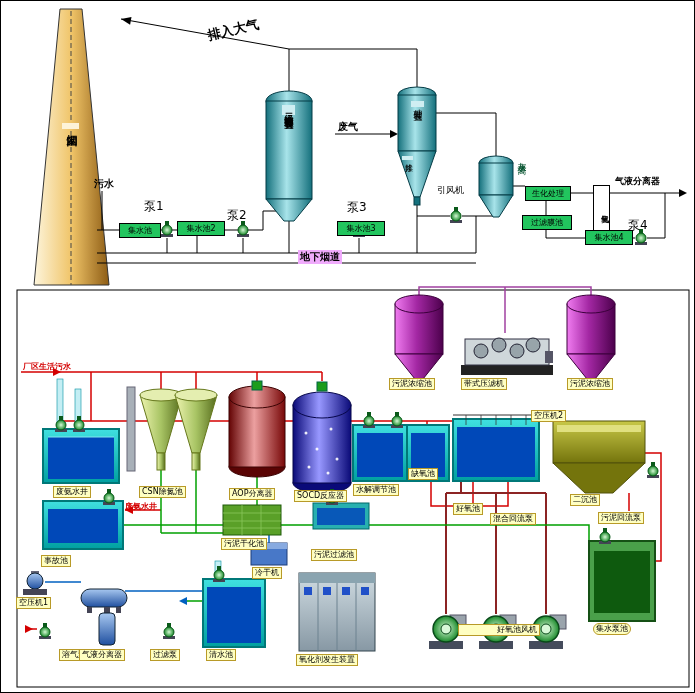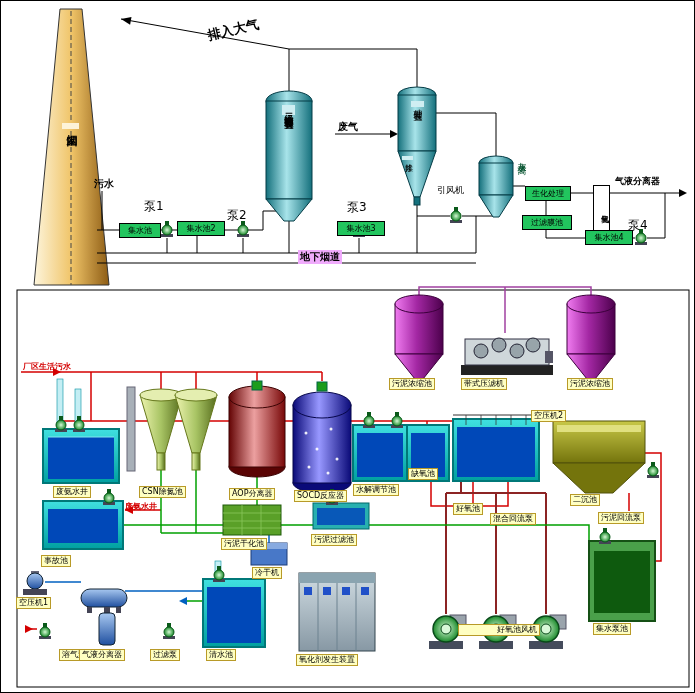--- a/index.html
+++ b/index.html
@@ -410,25 +410,25 @@
 <div class="ylbl" style="left:228px;top:487px;">AOP分离器</div>
 <div class="ylbl" style="left:293px;top:489px;">SOCD反应器</div>
 <div class="ylbl" style="left:352px;top:483px;">水解调节池</div>
 <div class="ylbl" style="left:407px;top:467px;">缺氧池</div>
 <div class="ylbl" style="left:452px;top:502px;">好氧池</div>
 <div class="ylbl" style="left:489px;top:512px;">混合回流泵</div>
 <div class="ylbl" style="left:569px;top:493px;">二沉池</div>
 <div class="ylbl" style="left:597px;top:511px;">污泥回流泵</div>
 <div class="ylbl" style="left:40px;top:554px;">事故池</div>
 <div class="ylbl" style="left:220px;top:537px;">污泥干化池</div>
-<div class="ylbl" style="left:310px;top:533px;">污泥过滤池</div>
+<div class="ylbl" style="left:310px;top:548px;">污泥过滤池</div>
 <div class="redlbl" style="left:124px;top:500px;">废氨水井</div>
 <div class="ylbl" style="left:251px;top:566px;">冷干机</div>
 <div class="ylbl" style="left:15px;top:596px;">空压机1</div>
 <div class="ylbl" style="left:27px;top:648px;margin-left:31px;">溶气泵</div>
 <div class="ylbl" style="left:78px;top:648px;">气液分离器</div>
 <div class="ylbl" style="left:149px;top:648px;">过滤泵</div>
 <div class="ylbl" style="left:205px;top:648px;">清水池</div>
 <div class="ylbl" style="left:295px;top:653px;">氧化剂发生装置</div>
 <div class="ylbl" style="left:457px;top:623px;padding-left:38px;">好氧池风机</div>
-<div class="ylbl" style="left:592px;top:622px;">集水泵池</div>
+<div class="ylbl" style="left:592px;top:622px;border-radius:6px;">集水泵池</div>
 
 </div>
 
 </body></html>

